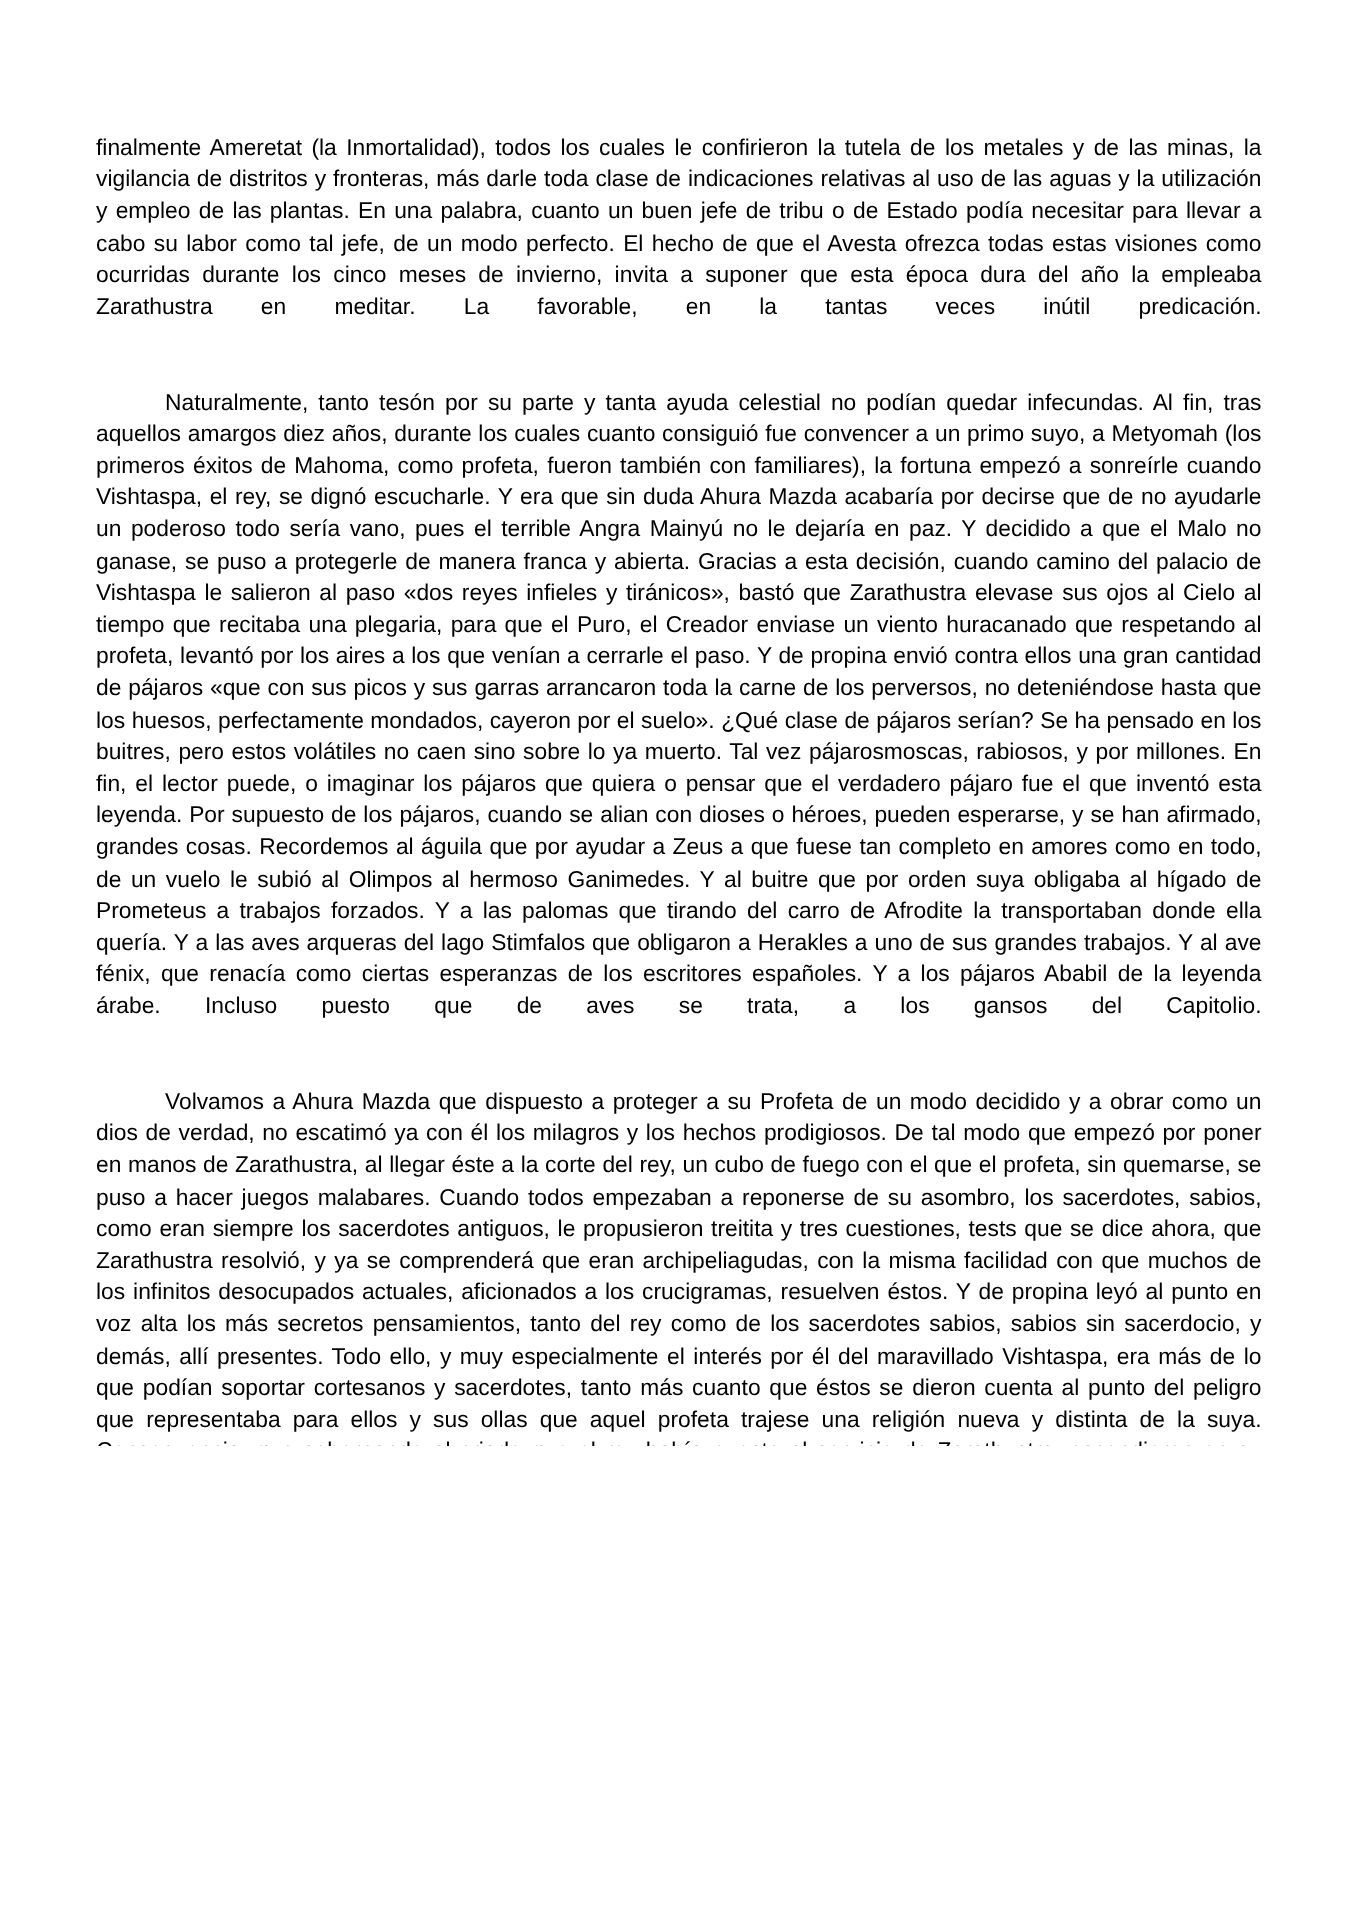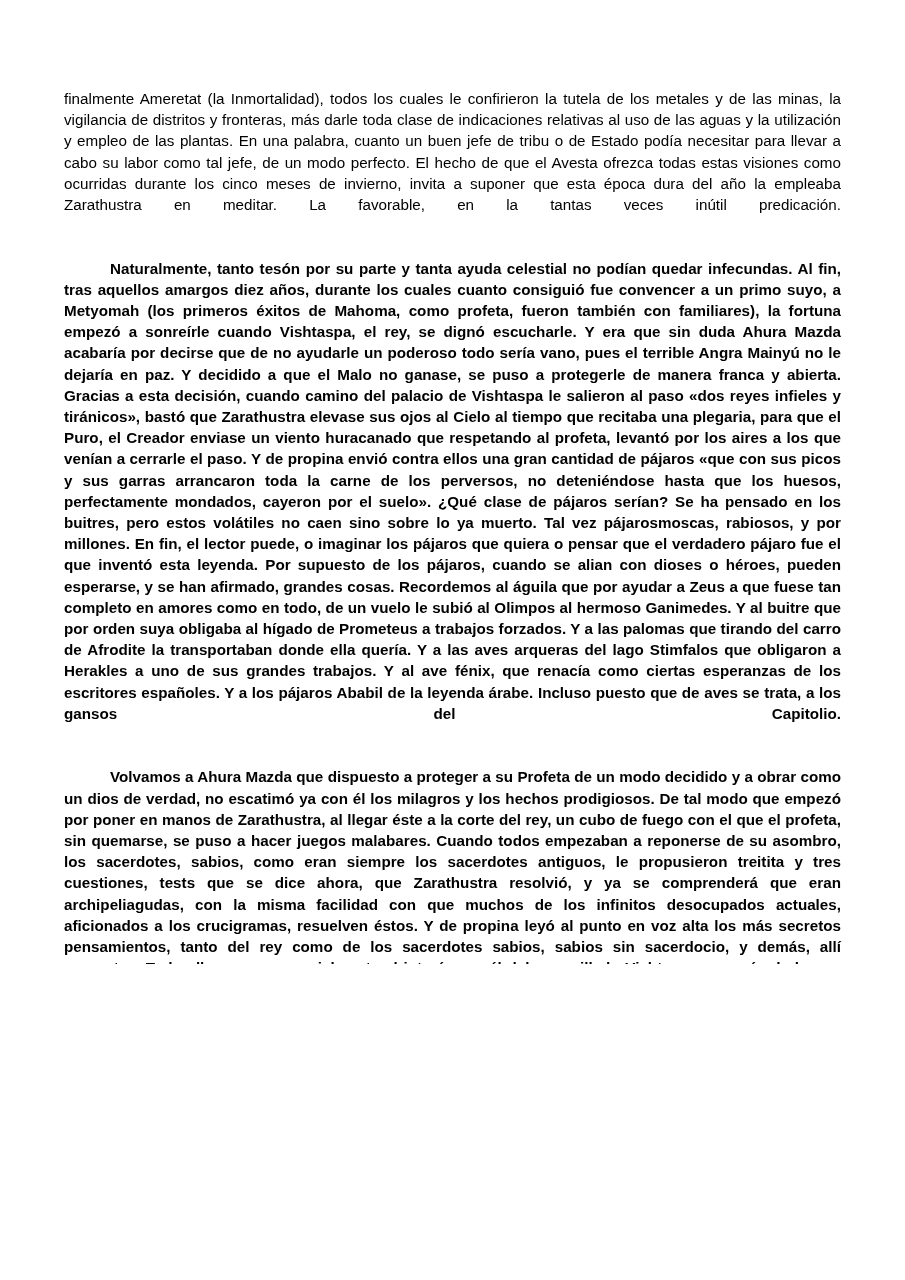--- a/index.html
+++ b/index.html
@@ -42,21 +42,20 @@
     word-spacing: 0px;
     -webkit-font-smoothing: antialiased;
   }
 
   .paragraph.indented {
     text-indent: 46px;
   }
 
   .paragraph + .paragraph {
     margin-top: 21.2px;
-    font-weight: bold;
   }
 
   
   .paragraph::after {
     content: "";
     display: inline-block;
     width: 100%;
   }
 </style>
 </head>

